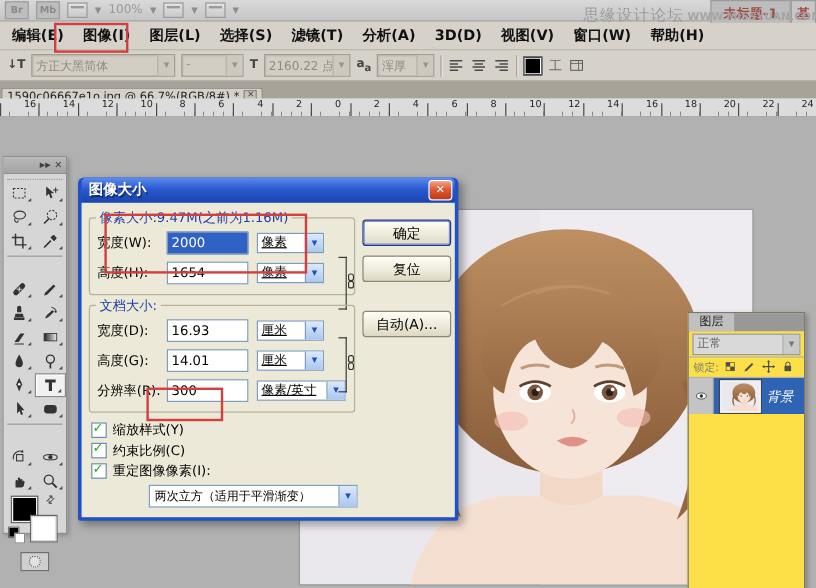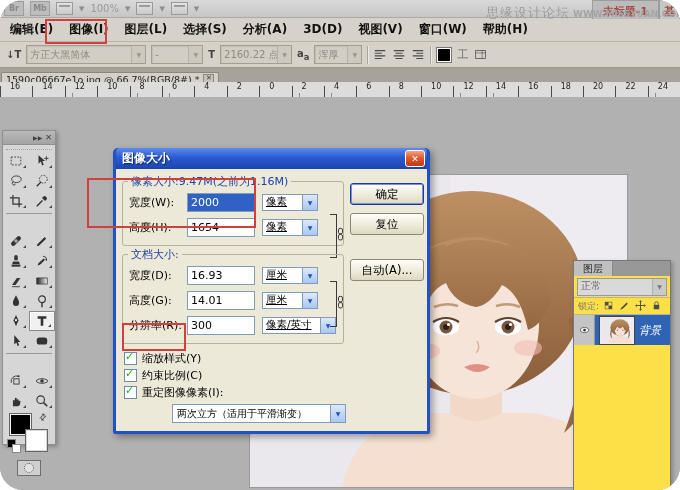--- a/index.html
+++ b/index.html
@@ -1,17 +1,17 @@
 <!DOCTYPE html>
 <html><head>
 <meta charset="utf-8">
 <style>
   html,body{margin:0;padding:0;}
   .screen{position:relative;width:680px;height:490px;overflow:hidden;
-    font-family:"DejaVu Sans","Liberation Sans",sans-serif;background:#b1b1b1;border-radius:23px;
+    font-family:"DejaVu Sans","Liberation Sans",sans-serif;background:#b1b1b1;
     -webkit-font-smoothing:antialiased;}
   
   .app-bar{position:absolute;left:0;top:0;width:680px;height:18px;
     background:linear-gradient(#d9d9d9,#c6c6c6);border-bottom:1px solid #a9a9a9;
     display:flex;align-items:center;gap:6px;padding-left:4px;box-sizing:border-box;}
   .ab-sq{width:18px;height:13px;background:#bdbdbd;border:1px solid #9d9d9d;
     font-size:8px;color:#8a8a8a;display:flex;align-items:center;justify-content:center;font-weight:bold;}
   .ab-ico{width:15px;height:11px;border:1px solid #9a9a9a;background:
     linear-gradient(#e3e3e3,#cacaca);position:relative;}
   .ab-ico::after{content:"";position:absolute;left:2px;top:2px;right:2px;height:2px;background:#9a9a9a;}
@@ -50,21 +50,21 @@
   .doc-tab .t{font-size:9.5px;color:#222;white-space:nowrap;}
   .tab-close{width:9px;height:9px;background:#c7c3bb;border:1px solid #8b877d;font-size:7px;line-height:7px;
     text-align:center;color:#444;}
   
   .ruler{position:absolute;left:0;top:82px;width:680px;height:15px;background:#dcdcdc;
     border-bottom:1px solid #7f7f7f;display:flex;overflow:hidden;}
   .ruler-cell{width:32.4px;flex:0 0 32.4px;position:relative;height:100%;
     background-image:repeating-linear-gradient(to right,transparent 0,transparent 7.5px,#8a8a8a 7.5px,#8a8a8a 8.1px);
     background-size:100% 4px;background-repeat:no-repeat;background-position:0 100%;}
   .ruler-cell::before{content:"";position:absolute;left:0;top:4px;bottom:0;width:1px;background:#4a4a4a;}
-  .ruler-num{position:absolute;left:10px;top:0;font-size:8px;color:#222;}
+  .ruler-num{position:absolute;left:20px;top:0;font-size:8px;color:#222;}
   
   .canvas{position:absolute;left:0;top:97px;width:680px;height:393px;background:#b1b1b1;overflow:hidden;}
   .photo{position:absolute;left:250px;top:78px;width:377px;height:312px;z-index:1;box-shadow:0 0 0 1px #9a9a9a;}
   .photo svg{display:block;width:100%;height:100%;}
   
   .toolbox{position:absolute;left:2px;top:33px;width:54px;height:315px;background:#d6d6d6;
     border:1px solid #8f8f8f;box-shadow:2px 2px 4px rgba(0,0,0,.25);z-index:15;box-sizing:border-box;}
   .tb-header{height:13px;background:linear-gradient(#b9b9b9,#a3a3a3);border-bottom:1px solid #8f8f8f;
     display:flex;align-items:center;justify-content:flex-end;gap:3px;padding-right:3px;font-size:6px;color:#3f3f3f;}
   .tb-grip{height:4px;border-bottom:1px dotted #9e9e9e;margin:0 3px;}
@@ -83,21 +83,21 @@
     border:1px solid #d9d9d9;box-shadow:0 0 0 1px #666;}
   .sw-swap{position:absolute;left:36px;top:1px;font-size:9px;color:#444;transform:rotate(-45deg);}
   .sw-mini{position:absolute;left:4px;top:28px;width:14px;height:14px;}
   .sw-mini .b{position:absolute;left:0;top:0;width:7px;height:7px;background:#000;border:1px solid #888;}
   .sw-mini .w{position:absolute;left:5px;top:5px;width:7px;height:7px;background:#fff;border:1px solid #888;}
   .qmask{width:22px;height:14px;margin:2px auto 0;border:1px solid #6f6f6f;background:#cfcfcf;
     display:flex;align-items:center;justify-content:center;}
   .qmask .c{width:8px;height:8px;border:1px dotted #555;border-radius:50%;background:#e2e2e2;}
   
   .dialog{position:absolute;left:65px;top:51px;width:311px;z-index:20;
-    background:#2152c4;border-radius:5px 5px 2px 2px;padding:0 3px 3px;box-shadow:3px 3px 7px rgba(0,0,0,.35);margin-left:48px;}
+    background:#2152c4;border-radius:5px 5px 2px 2px;padding:0 3px 3px;box-shadow:3px 3px 7px rgba(0,0,0,.35);}
   .dlg-title{height:21px;display:flex;align-items:center;
     background:linear-gradient(180deg,#5f8ceb 0%,#2a5ad2 45%,#1b45ae 100%);border-radius:4px 4px 0 0;}
   .dlg-title .txt{flex:1;font-size:12px;font-weight:bold;color:#fff;padding-left:6px;text-shadow:1px 1px 1px #10275e;}
   .dlg-close{width:18px;height:15px;margin-right:2px;border:1px solid #fff;border-radius:3px;
     background:linear-gradient(#f2a386,#dd5c31 45%,#c03a12);color:#fff;font-size:9px;font-weight:bold;
     display:flex;align-items:center;justify-content:center;}
   .dlg-body{background:#ece9d8;display:flex;padding:4px 6px 6px;gap:6px;}
   .dlg-main{width:222px;}
   .grp{position:relative;border:1px solid #b5b29a;border-radius:3px;margin-top:8px;padding:10px 6px 3px;}
   .grp-label{position:absolute;top:-8px;left:5px;background:#ece9d8;padding:0 3px;
@@ -345,20 +345,21 @@
   <div class="title-tabs">
       <span class="title-tab">未标题-1</span>
       <span class="title-tab">基</span>
     </div>
 
   <div class="menu-bar">
       <span class="menu-item">编辑(E)</span>
       <span class="menu-item">图像(I)</span>
       <span class="menu-item">图层(L)</span>
       <span class="menu-item">选择(S)</span>
+      <span class="menu-item">滤镜(T)</span>
       <span class="menu-item">分析(A)</span>
       <span class="menu-item">3D(D)</span>
       <span class="menu-item">视图(V)</span>
       <span class="menu-item">窗口(W)</span>
       <span class="menu-item">帮助(H)</span>
     </div>
   <div class="red-box rb1"></div>
 
   <div class="options-bar">
     <span class="ob-ico">↓T</span>

